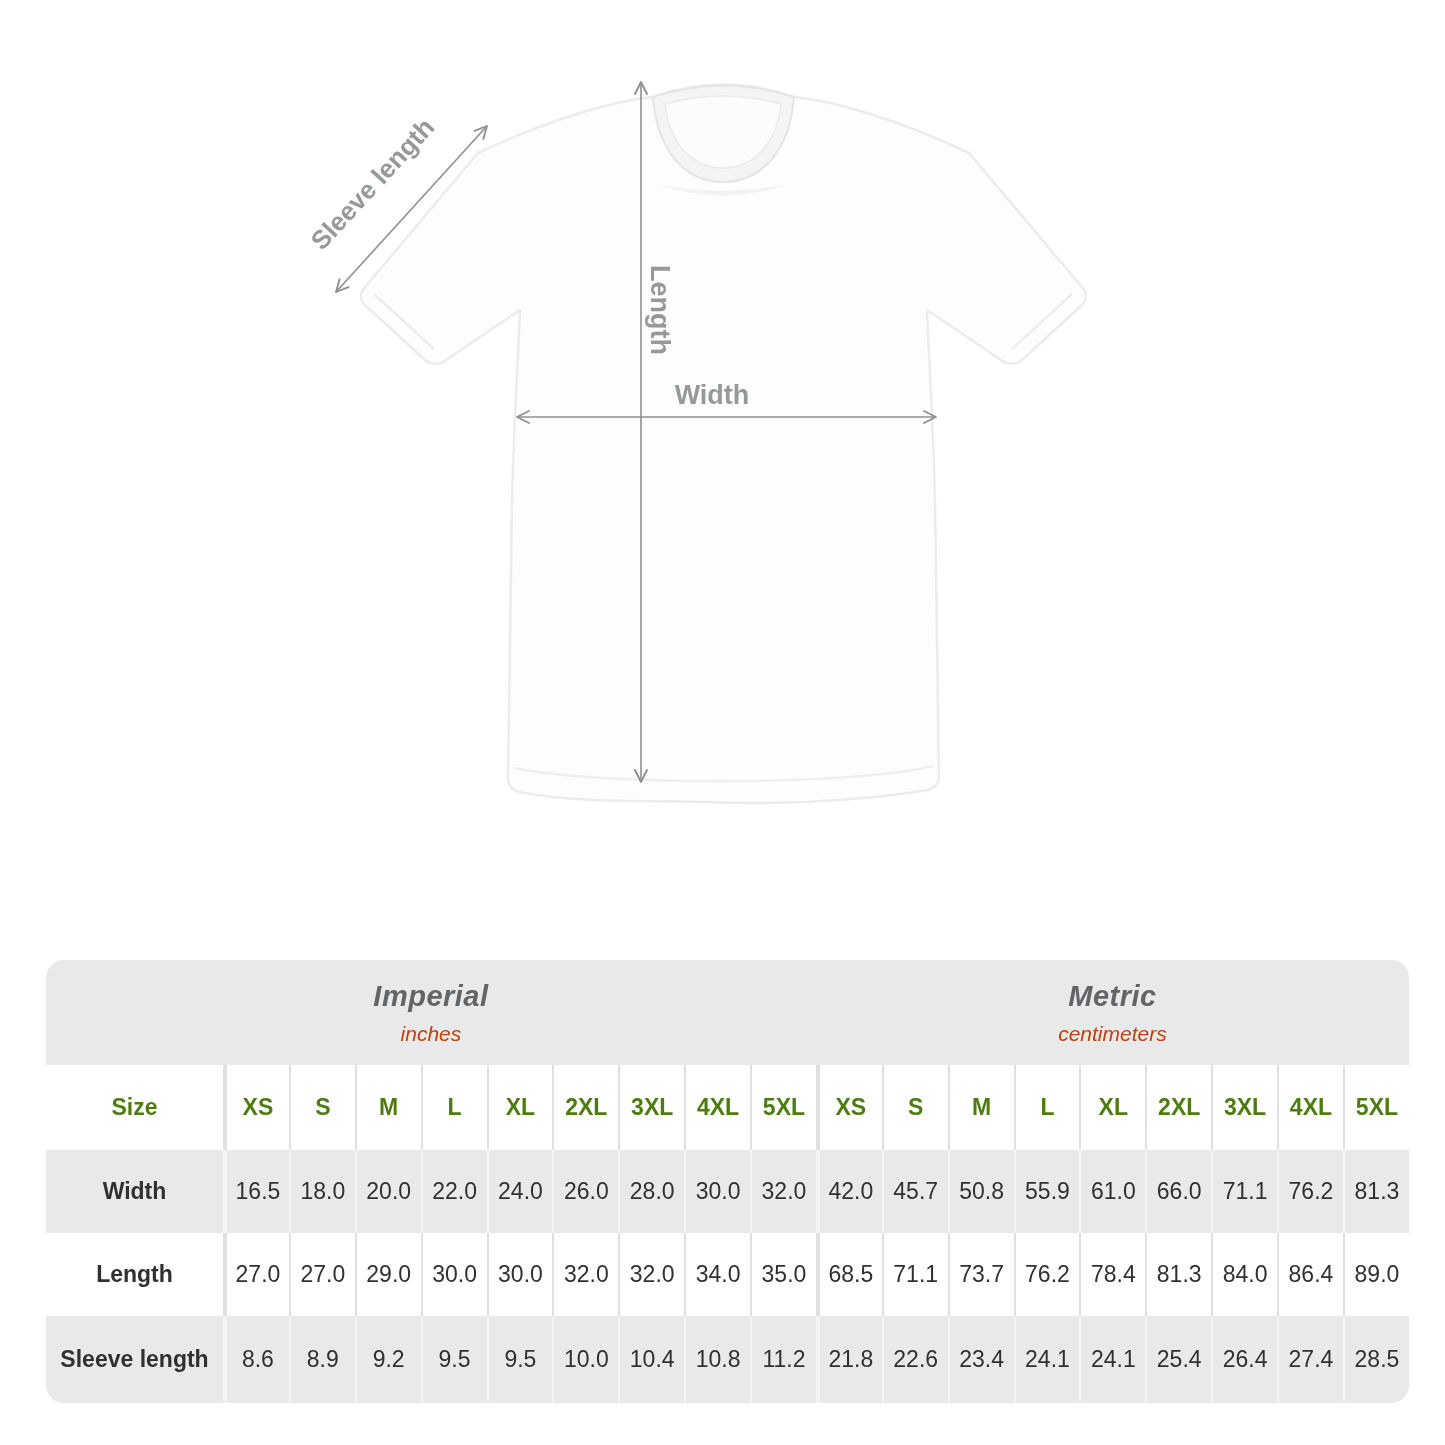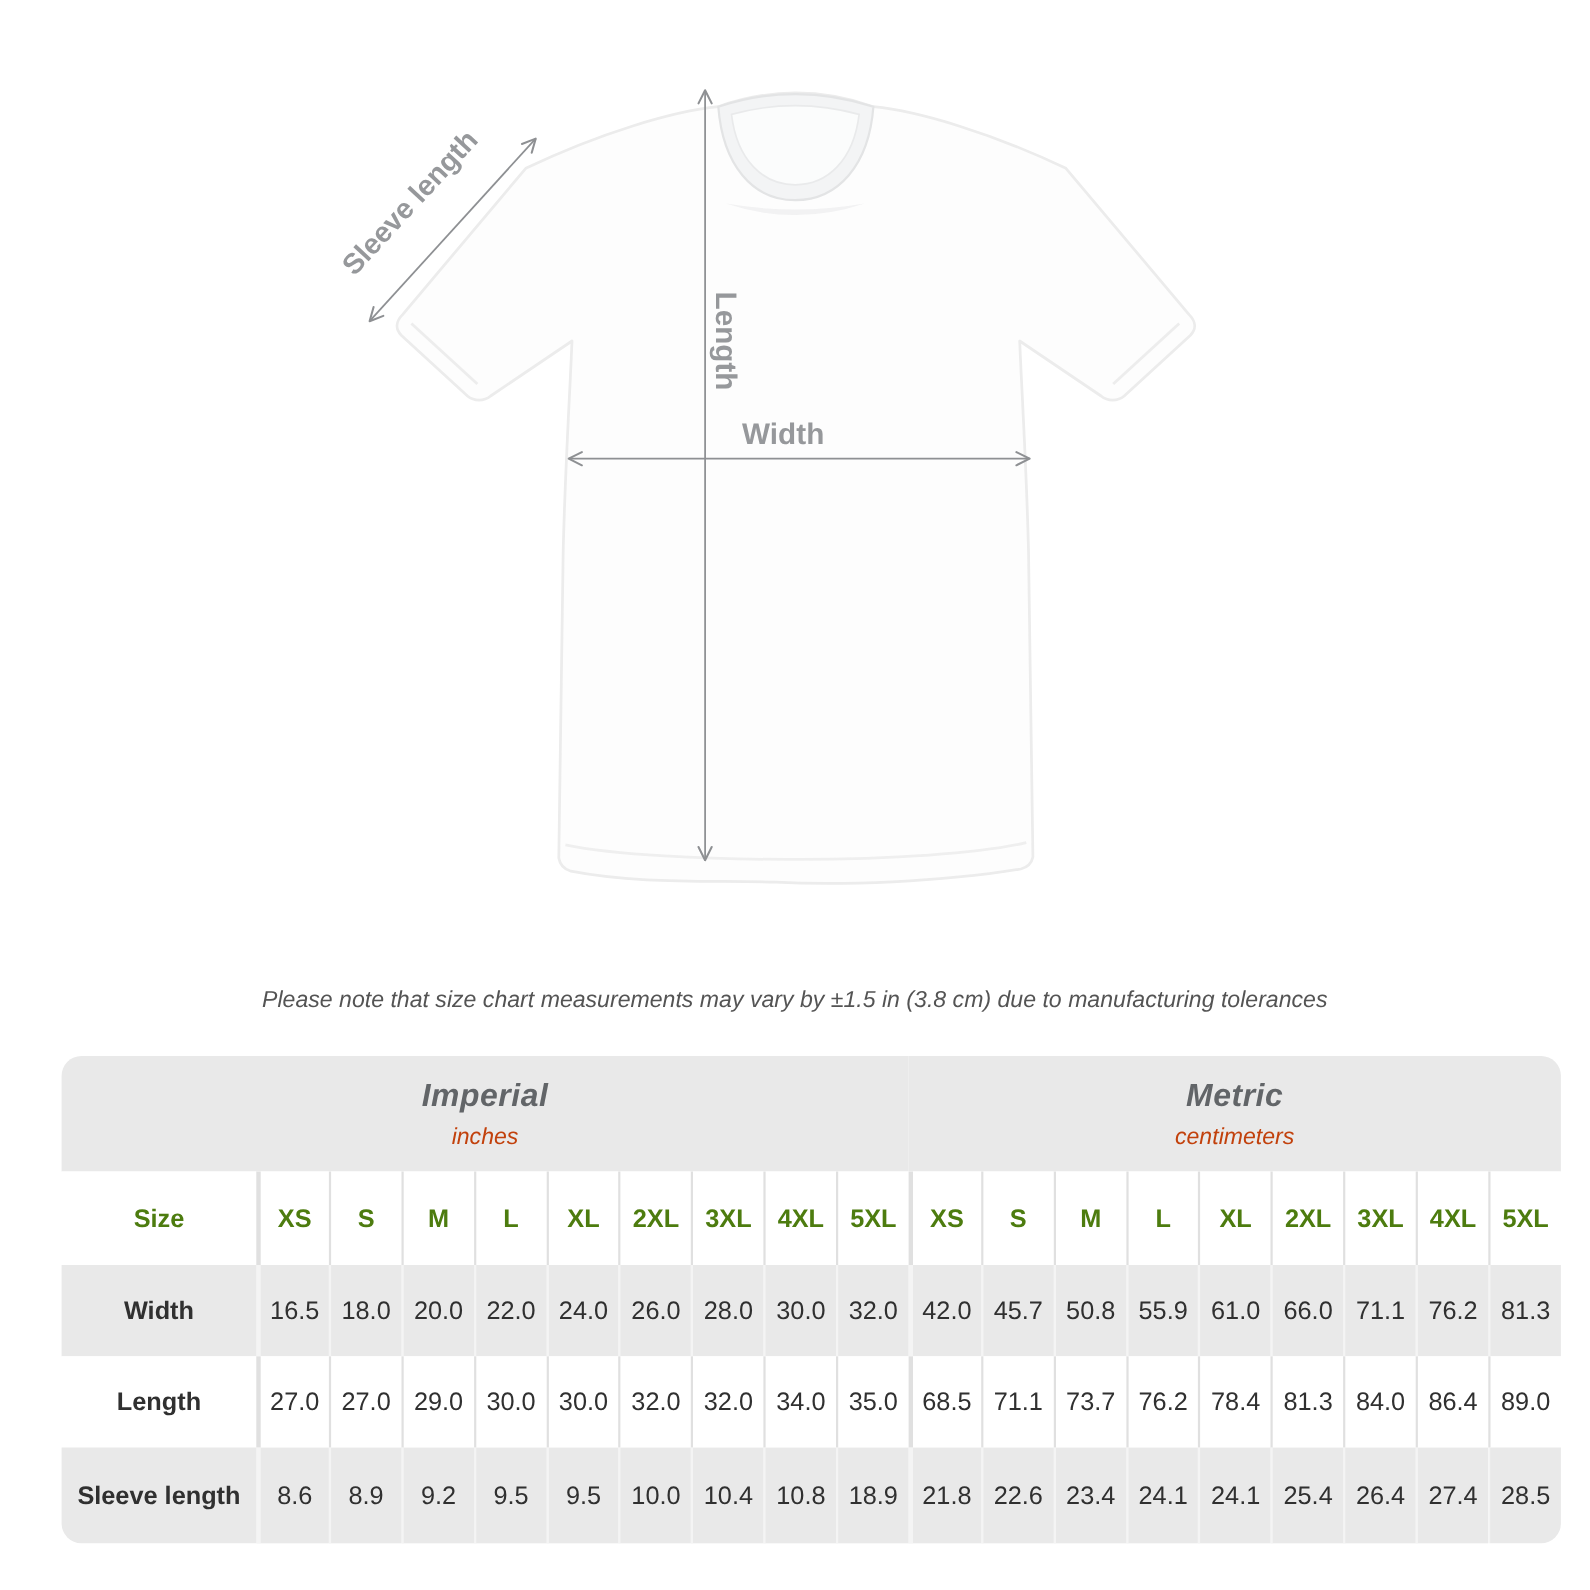--- a/index.html
+++ b/index.html
@@ -5,21 +5,21 @@
   html,body{margin:0;padding:0;background:#fff;}
   .stage{position:relative;width:1445px;height:1445px;background:#ffffff;overflow:hidden;
          font-family:"Liberation Sans",sans-serif;}
   .shirt-svg{position:absolute;top:0;left:0;}
 
   .title{position:absolute;top:851px;left:0;width:100%;text-align:center;margin:0;
          font-size:37px;font-weight:bold;color:#3a3a3a;letter-spacing:.3px;}
   .subtitle{position:absolute;top:897px;left:0;width:100%;text-align:center;margin:0;
             font-size:21px;font-style:italic;color:#545454;}
 
-  table.size-table{position:absolute;top:960px;left:56px;width:1363px;
+  table.size-table{position:absolute;top:960px;left:46px;width:1363px;
                    border-collapse:separate;border-spacing:0;table-layout:fixed;}
   .size-table td{text-align:center;vertical-align:middle;padding:0;}
 
   tr.band td{height:105px;background:#e9e9e9;}
   td.band-left{border-top-left-radius:18px;}
   td.band-right{border-top-right-radius:18px;}
   .band-name{font-size:29px;font-weight:bold;font-style:italic;color:#626568;letter-spacing:.5px;}
   .band-unit{font-size:21px;font-style:italic;color:#c2410c;margin-top:9px;}
 
   tr.sizes td{height:85px;background:#ffffff;font-weight:bold;font-size:23px;color:#4d7c0f;}
@@ -88,21 +88,20 @@
       <line x1="517" y1="417" x2="936" y2="417" marker-start="url(#ah)" marker-end="url(#ah)"></line>
     </g>
 
     <g fill="#96989b" font-weight="bold">
       <text transform="translate(379 190) rotate(-47.3)" text-anchor="middle" font-size="26">Sleeve length</text>
       <text transform="translate(651 310) rotate(90)" text-anchor="middle" font-size="27">Length</text>
       <text x="712" y="404" text-anchor="middle" font-size="27">Width</text>
     </g>
   </svg>
 
-  <p class="subtitle">Please note that size chart measurements may vary by ±1.5 in (3.8 cm) due to manufacturing tolerances</p>
 
   <table class="size-table">
     <colgroup>
       <col style="width:177px">
       <col>
         <col>
         <col>
         <col>
         <col>
         <col>
@@ -197,21 +196,21 @@
         <tr class="datarow r-gray last">
           <td class="rowlabel">Sleeve length</td>
           <td class="v major">8.6</td>
           <td class="v">8.9</td>
           <td class="v">9.2</td>
           <td class="v">9.5</td>
           <td class="v">9.5</td>
           <td class="v">10.0</td>
           <td class="v">10.4</td>
           <td class="v">10.8</td>
-          <td class="v">18.9</td>
+          <td class="v">11.2</td>
           <td class="v major">21.8</td>
           <td class="v">22.6</td>
           <td class="v">23.4</td>
           <td class="v">24.1</td>
           <td class="v">24.1</td>
           <td class="v">25.4</td>
           <td class="v">26.4</td>
           <td class="v">27.4</td>
           <td class="v">28.5</td>
         </tr>

